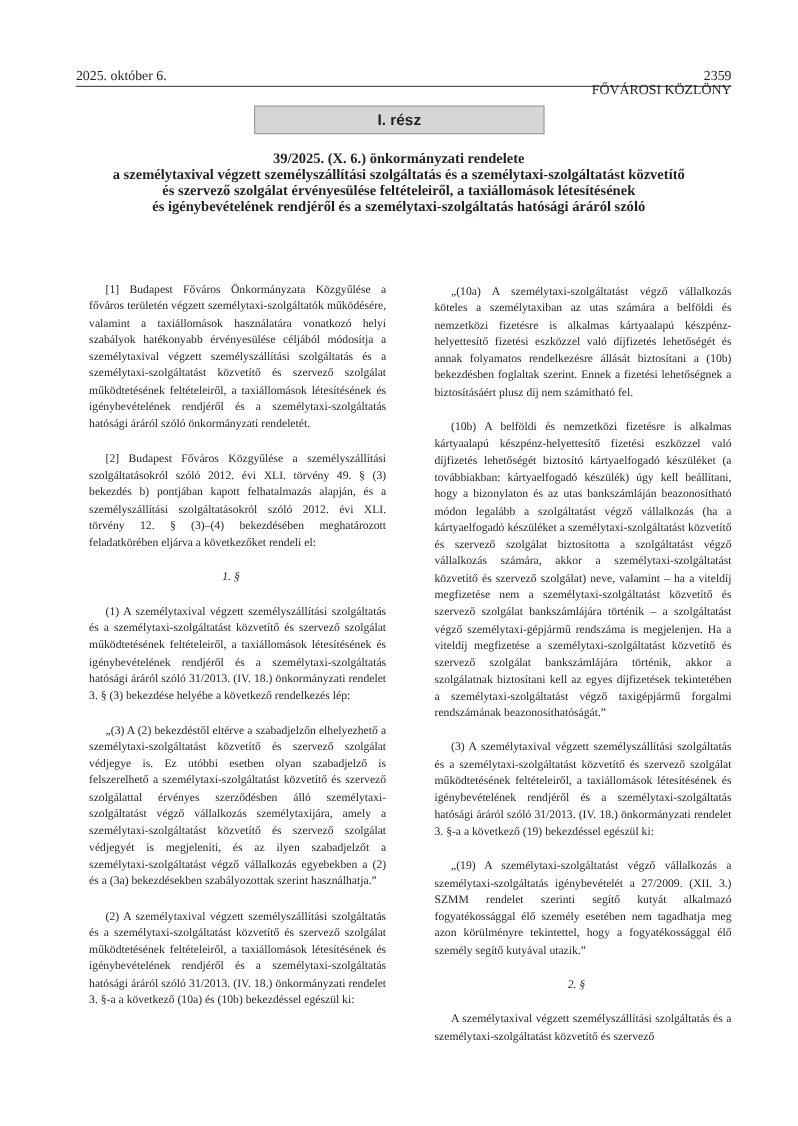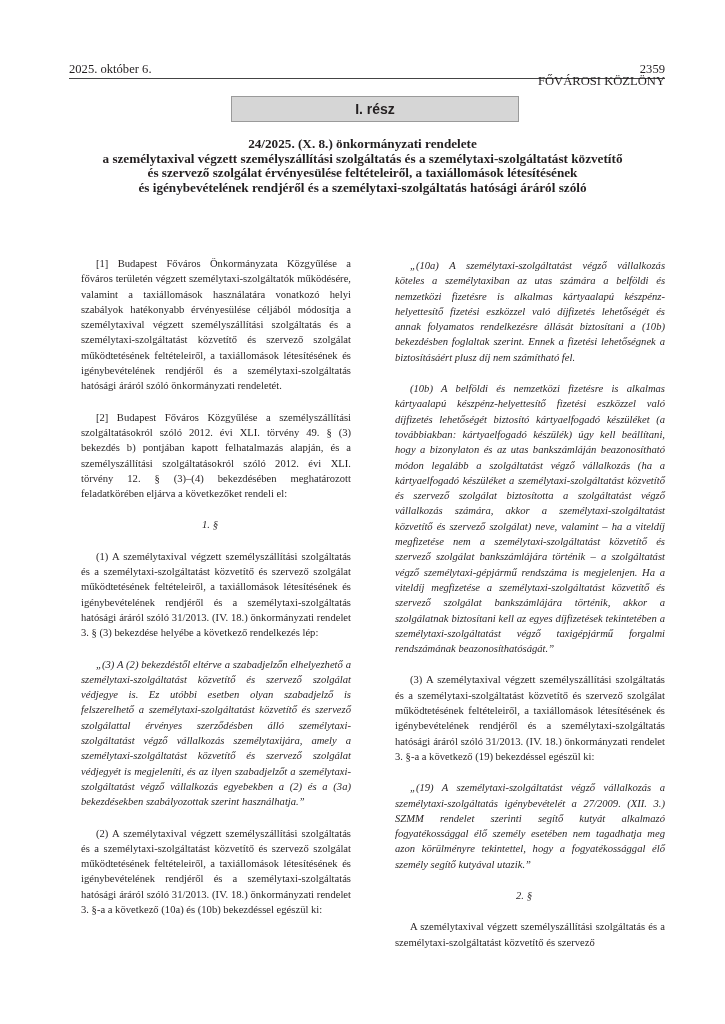--- a/index.html
+++ b/index.html
@@ -1,42 +1,42 @@
 <!DOCTYPE html>
 <html><head>
 <meta charset="utf-8">
 <style>
   html, body { margin: 0; padding: 0; background: #ffffff; }
   body { width: 725px; height: 1024px; position: relative; overflow: hidden; color: #231f20; font-family: "Liberation Serif", serif; }
   .header { position: absolute; left: 69px; top: 60px; width: 596px; height: 18px; font-size: 12.6px; border-bottom: 1.5px solid #444; }
   .header .date { position: absolute; left: 0; top: 2px; }
   .header .journal { position: absolute; left: 0; right: 0; top: 14px; text-align: right; }
   .header .page { position: absolute; right: 0; top: 2px; }
-  .part-box { position: absolute; left: 231px; top: 96px; width: 288px; height: 26px; background: #d6d6d6; border: 1px solid #9a9a9a; box-sizing: border-box; text-align: center; font-family: "Liberation Sans", sans-serif; font-weight: bold; font-size: 14px; line-height: 25px; color: #231f20; }
+  .part-box { position: absolute; left: 231px; top: 96px; width: 264px; height: 26px; background: #d6d6d6; border: 1px solid #9a9a9a; box-sizing: border-box; text-align: center; font-family: "Liberation Sans", sans-serif; font-weight: bold; font-size: 14px; line-height: 25px; color: #231f20; }
   .title { position: absolute; left: 40px; width: 645px; top: 137px; text-align: center; font-weight: bold; font-size: 13.2px; line-height: 14.6px; }
   .col { position: absolute; top: 256px; width: 282px; font-size: 10.6px; line-height: 15.3px; text-align: justify; }
   .col.left { left: 69px; }
   .col.right { left: 383px; top: 258px; }
   .col p { margin: 0 0 16px 12px; text-indent: 15px; hyphens: auto; }
-  .col p.it { font-style: italic; }
+  .col p.it { }
   .col .sec { text-align: center; font-style: italic; margin: 0 0 16px 0; text-indent: 0; }
 </style>
 </head>
 <body>
 
 <div class="header">
   <span class="date">2025. október 6.</span>
   <span class="journal">FŐVÁROSI KÖZLÖNY</span>
   <span class="page">2359</span>
 </div>
 
 <div class="part-box">I. rész</div>
 
 <div class="title">
-  <div>24/2025. (X. 8.) önkormányzati rendelete</div>
+  <div>39/2025. (X. 6.) önkormányzati rendelete</div>
   <div>a személytaxival végzett személyszállítási szolgáltatás és a személytaxi-szolgáltatást közvetítő</div>
   <div>és szervező szolgálat érvényesülése feltételeiről, a taxiállomások létesítésének</div>
   <div>és igénybevételének rendjéről és a személytaxi-szolgáltatás hatósági áráról szóló</div>
 </div>
 
 <div class="col left" lang="hu">
   <p>[1] Budapest Főváros Önkormányzata Közgyűlése a főváros területén végzett személytaxi-szolgáltatók működésére, valamint a taxiállomások használatára vonatkozó helyi szabályok hatékonyabb érvényesülése céljából módosítja a személytaxival végzett személyszállítási szolgáltatás és a személytaxi-szolgáltatást közvetítő és szervező szolgálat működtetésének feltételeiről, a taxiállomások létesítésének és igénybevételének rendjéről és a személytaxi-szolgáltatás hatósági áráról szóló önkormányzati rendeletét.</p>
   <p>[2] Budapest Főváros Közgyűlése a személyszállítási szolgáltatásokról szóló 2012. évi XLI. törvény 49. § (3) bekezdés b) pontjában kapott felhatalmazás alapján, és a személyszállítási szolgáltatásokról szóló 2012. évi XLI. törvény 12. § (3)–(4) bekezdésében meghatározott feladatkörében eljárva a következőket rendeli el:</p>
   <p class="sec">1. §</p>
   <p>(1) A személytaxival végzett személyszállítási szolgáltatás és a személytaxi-szolgáltatást közvetítő és szervező szolgálat működtetésének feltételeiről, a taxiállomások létesítésének és igénybevételének rendjéről és a személytaxi-szolgáltatás hatósági áráról szóló 31/2013. (IV. 18.) önkormányzati rendelet 3. § (3) bekezdése helyébe a következő rendelkezés lép:</p>

